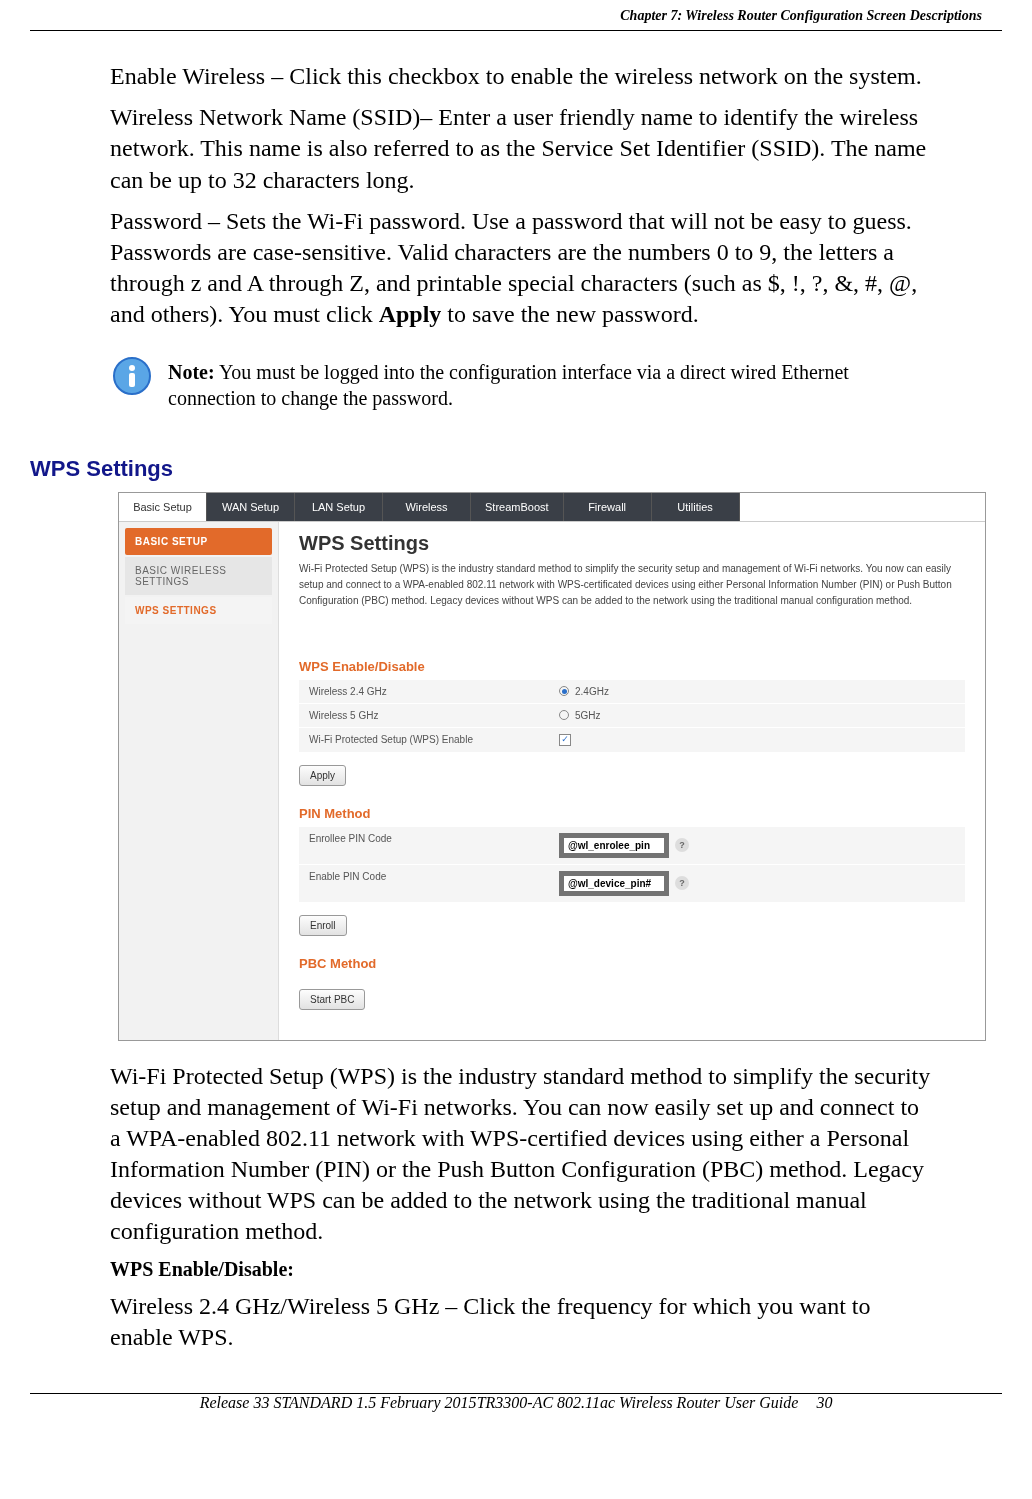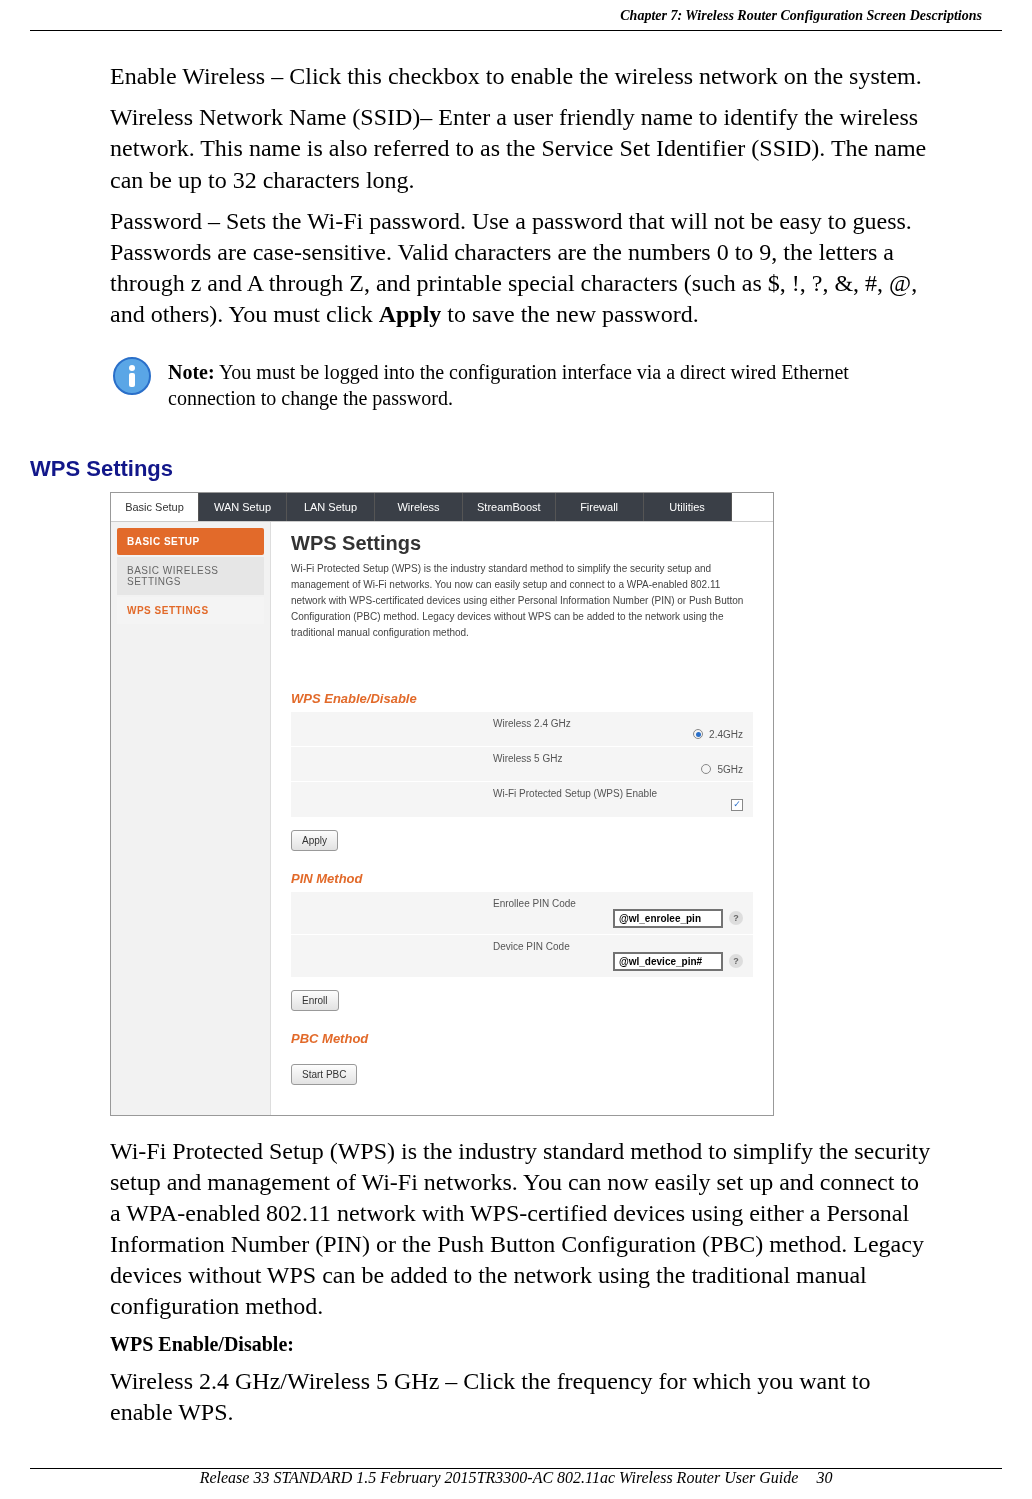--- a/index.html
+++ b/index.html
@@ -68,22 +68,22 @@
       font-weight: bold;
       font-size: 22px;
       margin-left: -70px;
       margin-bottom: 10px;
     }
 
     
     .screenshot {
       border: 1px solid #999;
       background: #0c4a6e;
-      width: 664px;
-      margin-left: 10px;
+      width: 868px;
+      margin-left: 18px;
       margin-bottom: 20px;
       font-family: Arial, sans-serif;
     }
     .tabs {
       display: flex;
       background: #fff;
       border-bottom: 1px solid #ccc;
       font-size: 11px;
     }
     .tab {
@@ -147,33 +147,31 @@
     .panel-desc {
       font-size: 10px;
       color: #444;
       line-height: 1.6;
       margin-bottom: 50px;
     }
     .panel-section-title {
       color: #e26a2a;
       font-weight: bold;
       font-size: 13px;
-      font-style: italic;
       margin-bottom: 6px;
       margin-top: 20px;
     }
     .form-row {
       display: flex;
-      align-items: flex-end;
+      align-items: flex-start;
       padding: 6px 10px;
       background: #f5f5f5;
       margin-bottom: 1px;
       font-size: 10px;
       color: #555;
-      flex-direction: column;
     }
     .form-label {
       width: 250px;
     }
     .form-control {
       display: flex;
       align-items: center;
       gap: 6px;
     }
     .radio-dot {
@@ -201,21 +199,21 @@
       align-items: center;
       justify-content: center;
     }
     .checkbox.checked::after {
       content: '✓';
       color: #2a6fc9;
       font-size: 9px;
       line-height: 1;
     }
     .text-input {
-      border: 2px solid #737373;
+      border: 5px solid #737373;
       padding: 2px 4px;
       font-size: 10px;
       background: #fff;
       font-weight: bold;
       width: 110px;
     }
     .help-badge {
       width: 14px;
       height: 14px;
       border-radius: 50%;
@@ -326,21 +324,21 @@
 
           <div class="panel-section-title">PIN Method</div>
           <div class="form-row">
             <div class="form-label">Enrollee PIN Code</div>
             <div class="form-control">
               <input class="text-input" value="@wl_enrolee_pin" style="">
               <span class="help-badge">?</span>
             </div>
           </div>
           <div class="form-row">
-            <div class="form-label">Device PIN Code</div>
+            <div class="form-label">Enable PIN Code</div>
             <div class="form-control">
               <input class="text-input" value="@wl_device_pin#" style="">
               <span class="help-badge">?</span>
             </div>
           </div>
           <div class="ui-button">Enroll</div>
 
           <div class="panel-section-title">PBC Method</div>
           <div class="ui-button">Start PBC</div>
         </div>

